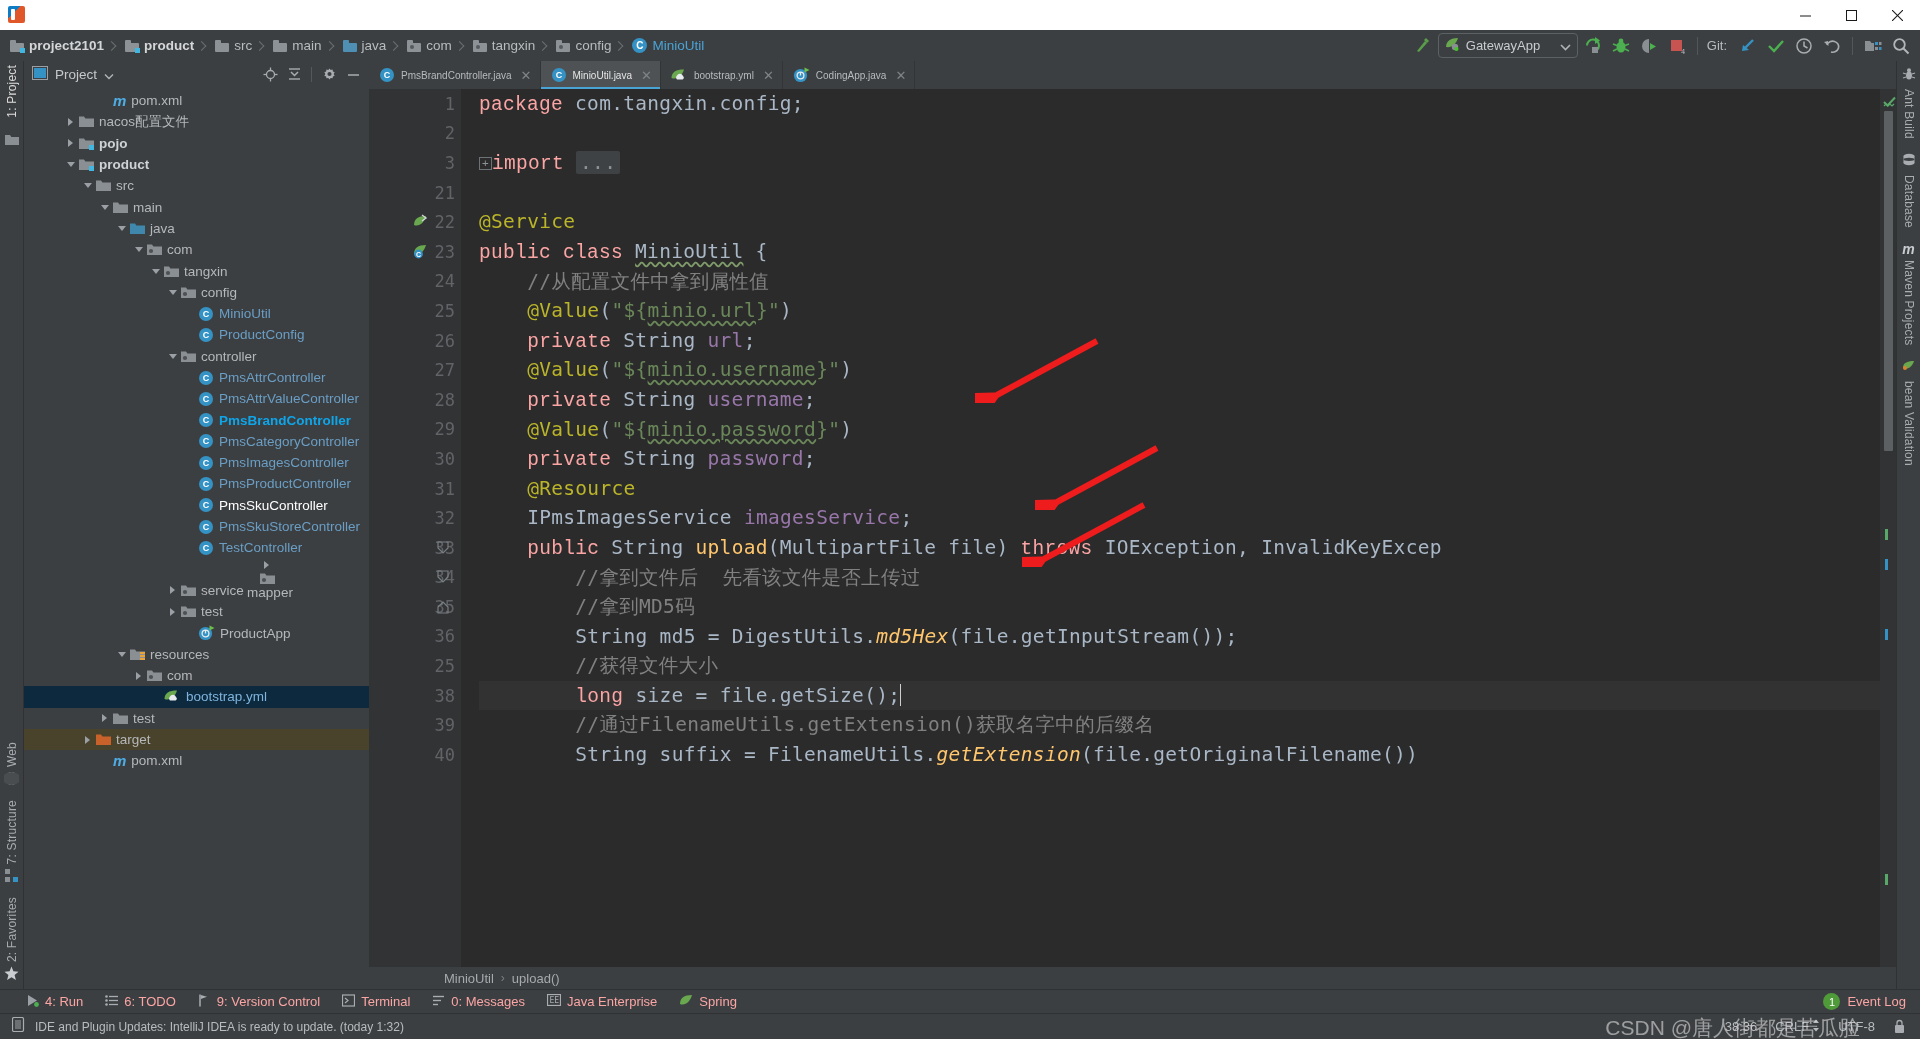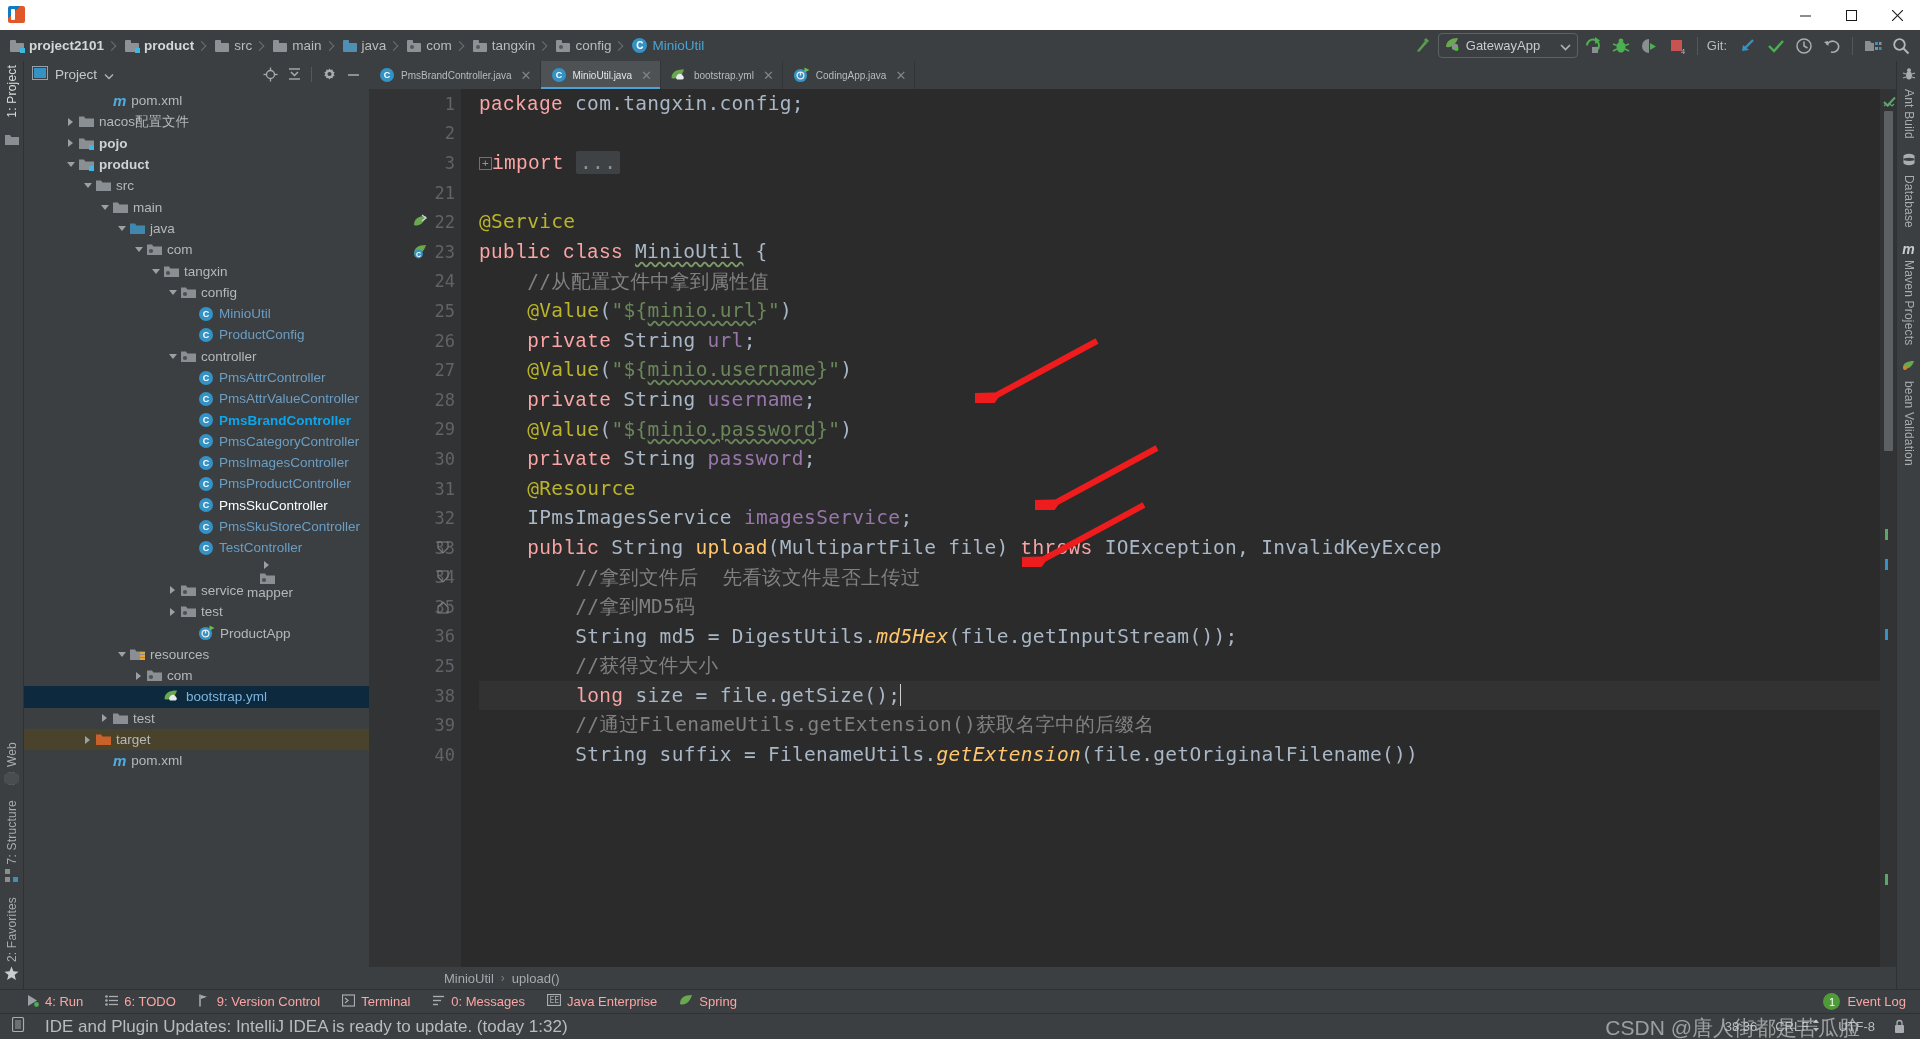--- a/index.html
+++ b/index.html
@@ -165,21 +165,21 @@
   .code-crumb .ccsep { font-size:12px; color:#7a7d80; }
 
   
   .toolwin-bar { height:24px; background:#3c3f41; display:flex; align-items:center; gap:22px; padding-left:26px; flex:none; border-top:1px solid #2f3133;}
   .tw { display:flex; align-items:flex-start; gap:6px; font-size:13px; color:#fca5a5; white-space:nowrap;}
   .tw-right { margin-left:auto; display:flex; align-items:center; gap:7px; padding-right:14px;}
   .evt-badge { width:17px;height:17px;border-radius:50%;background:#4f9b3a; color:#fff; font-size:11px;
      display:flex;align-items:center;justify-content:center;}
 
   .statusbar { height:26px; background:#3c3f41; display:flex; align-items:center; padding-left:12px; flex:none; border-top:1px solid #2f3133; position:relative;}
-  .sb-text { font-size:17px; color:#b9bcbf; margin-left:19px;}
+  .sb-text { font-size:12px; color:#b9bcbf; margin-left:9px;}
   .sb-right { margin-left:auto; display:flex; align-items:center; gap:18px; padding-right:14px;}
   .sb-item { font-size:13px; color:#b9bcbf; display:flex; align-items:center; gap:3px;}
 
   .watermark { position:absolute; right:60px; bottom:-3px; font-size:21px; color:#d8d9da; opacity:.62;
      font-family:"Liberation Sans", sans-serif; white-space:nowrap; pointer-events:none;}
 
   
   .arrow-ann { position:absolute; pointer-events:none; }
 </style>
 </head>

